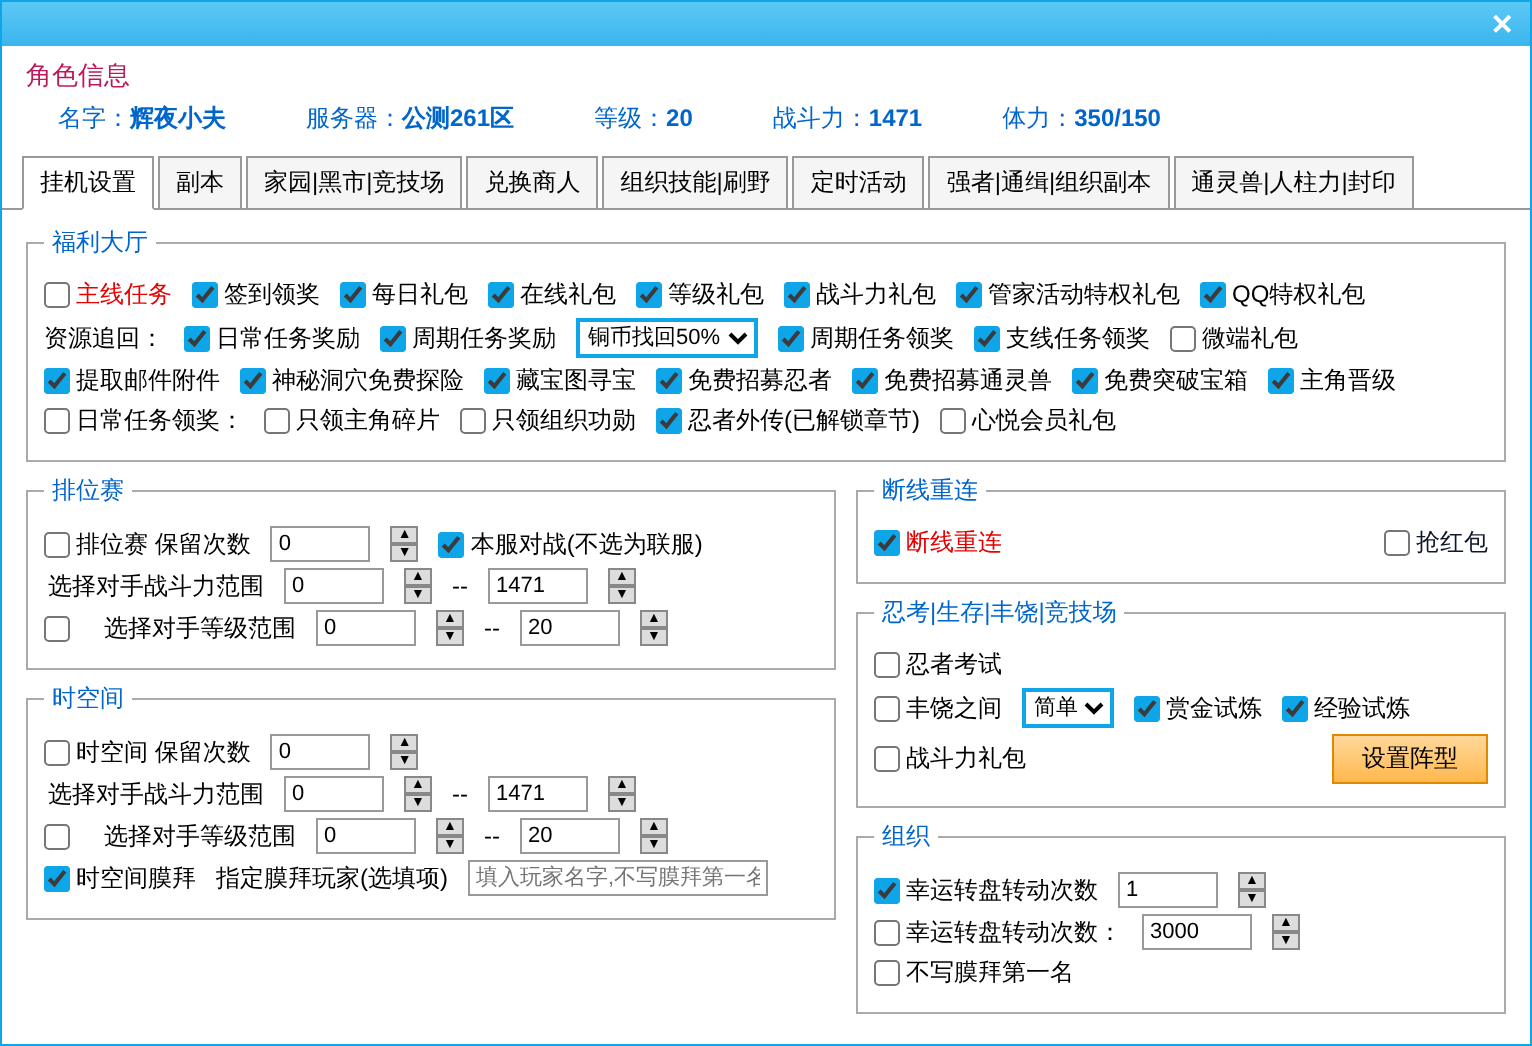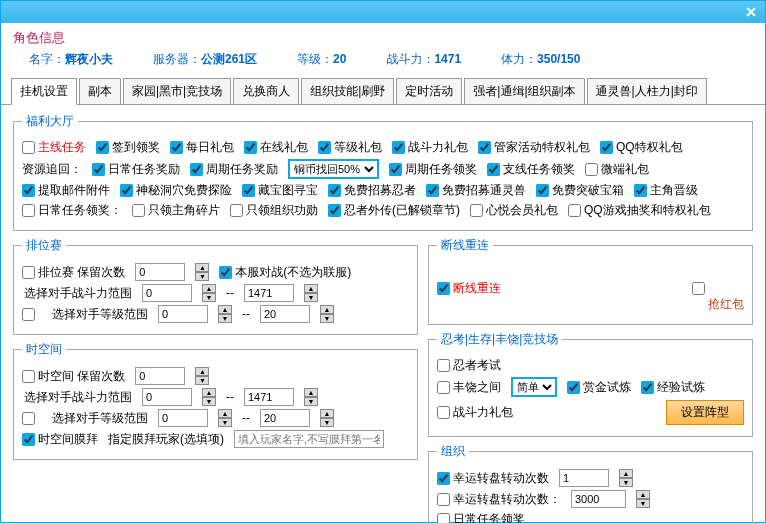--- a/index.html
+++ b/index.html
@@ -14,21 +14,21 @@
 .tabs { display: flex; border-bottom: 1px solid #999; padding: 0 10px; margin-top: 2px; }
 .tab { padding: 4px 8px; border: 1px solid #999; border-bottom: none; background: #f5f5f5; margin-right: 2px; cursor: pointer; font-size: 12px; white-space: nowrap; }
 .tab.active { background: #fff; border-bottom: 1px solid #fff; margin-bottom: -1px; }
 .content { padding: 8px 12px; }
 fieldset { border: 1px solid #aaa; margin-bottom: 6px; padding: 6px 8px 8px; }
 legend { color: #0066cc; padding: 0 4px; font-size: 12px; }
 .row { display: flex; align-items: center; flex-wrap: wrap; gap: 4px 10px; margin: 3px 0; }
 label.cb { display: inline-flex; align-items: center; gap: 3px; cursor: pointer; white-space: nowrap; }
 input[type=checkbox] { accent-color: #0ea5e9; width: 13px; height: 13px; cursor: pointer; }
 .red { color: #e60000; }
-.pink { color: #c2410c; margin-top: 33px; }
+.pink { color: #0f172a; }
 input[type=text].num { width: 50px; height: 18px; border: 1px solid #999; padding: 0 3px; font-size: 11px; }
 input[type=text].num3 { width: 55px; height: 18px; border: 1px solid #999; padding: 0 3px; font-size: 11px; }
 select { height: 20px; border: 2px solid #0ea5e9; font-size: 11px; background: #fff; }
 .spinner { display: inline-flex; flex-direction: column; }
 .spinner button { width: 14px; height: 9px; font-size: 7px; line-height: 7px; padding: 0; background: #ddd; border: 1px solid #888; cursor: pointer; }
 .two-col { display: flex; gap: 10px; }
 .col-l { flex: 0 0 405px; }
 .col-r { flex: 1; }
 .btn { padding: 3px 14px; background: linear-gradient(#e8f4fb, #c5e6f7); border: 1px solid #4aa8d8; cursor: pointer; font-size: 12px; }
 .btn-orange { background: linear-gradient(#ffd89b, #ffb84d); border: 1px solid #e08800; }
@@ -169,24 +169,20 @@
             <span>只领组织功勋</span>
           </label>
         <label class="cb">
             <input type="checkbox" checked="" style="">
             <span>忍者外传(已解锁章节)</span>
           </label>
         <label class="cb">
             <input type="checkbox" style="">
             <span>心悦会员礼包</span>
           </label>
-        <label class="cb">
-            <input type="checkbox" style="">
-            <span>QQ游戏抽奖和特权礼包</span>
-          </label>
       </div>
     </fieldset>
 
     <div class="two-col">
       <div class="col-l">
         <fieldset>
           <legend>排位赛</legend>
           <div class="row">
             <label class="cb">
                 <input type="checkbox" style="">
@@ -357,21 +353,21 @@
               </label>
             <input type="text" class="num3" value="3000" style="">
               <span class="spinner">
                 <button>▲</button>
                 <button>▼</button>
               </span>
           </div>
           <div class="row">
             <label class="cb">
                 <input type="checkbox" style="">
-                <span>日常任务领奖</span>
+                <span>不写膜拜第一名</span>
               </label>
           </div>
         </fieldset>
       </div>
     </div>
   </div>
 
   <div class="footer">
     
     

